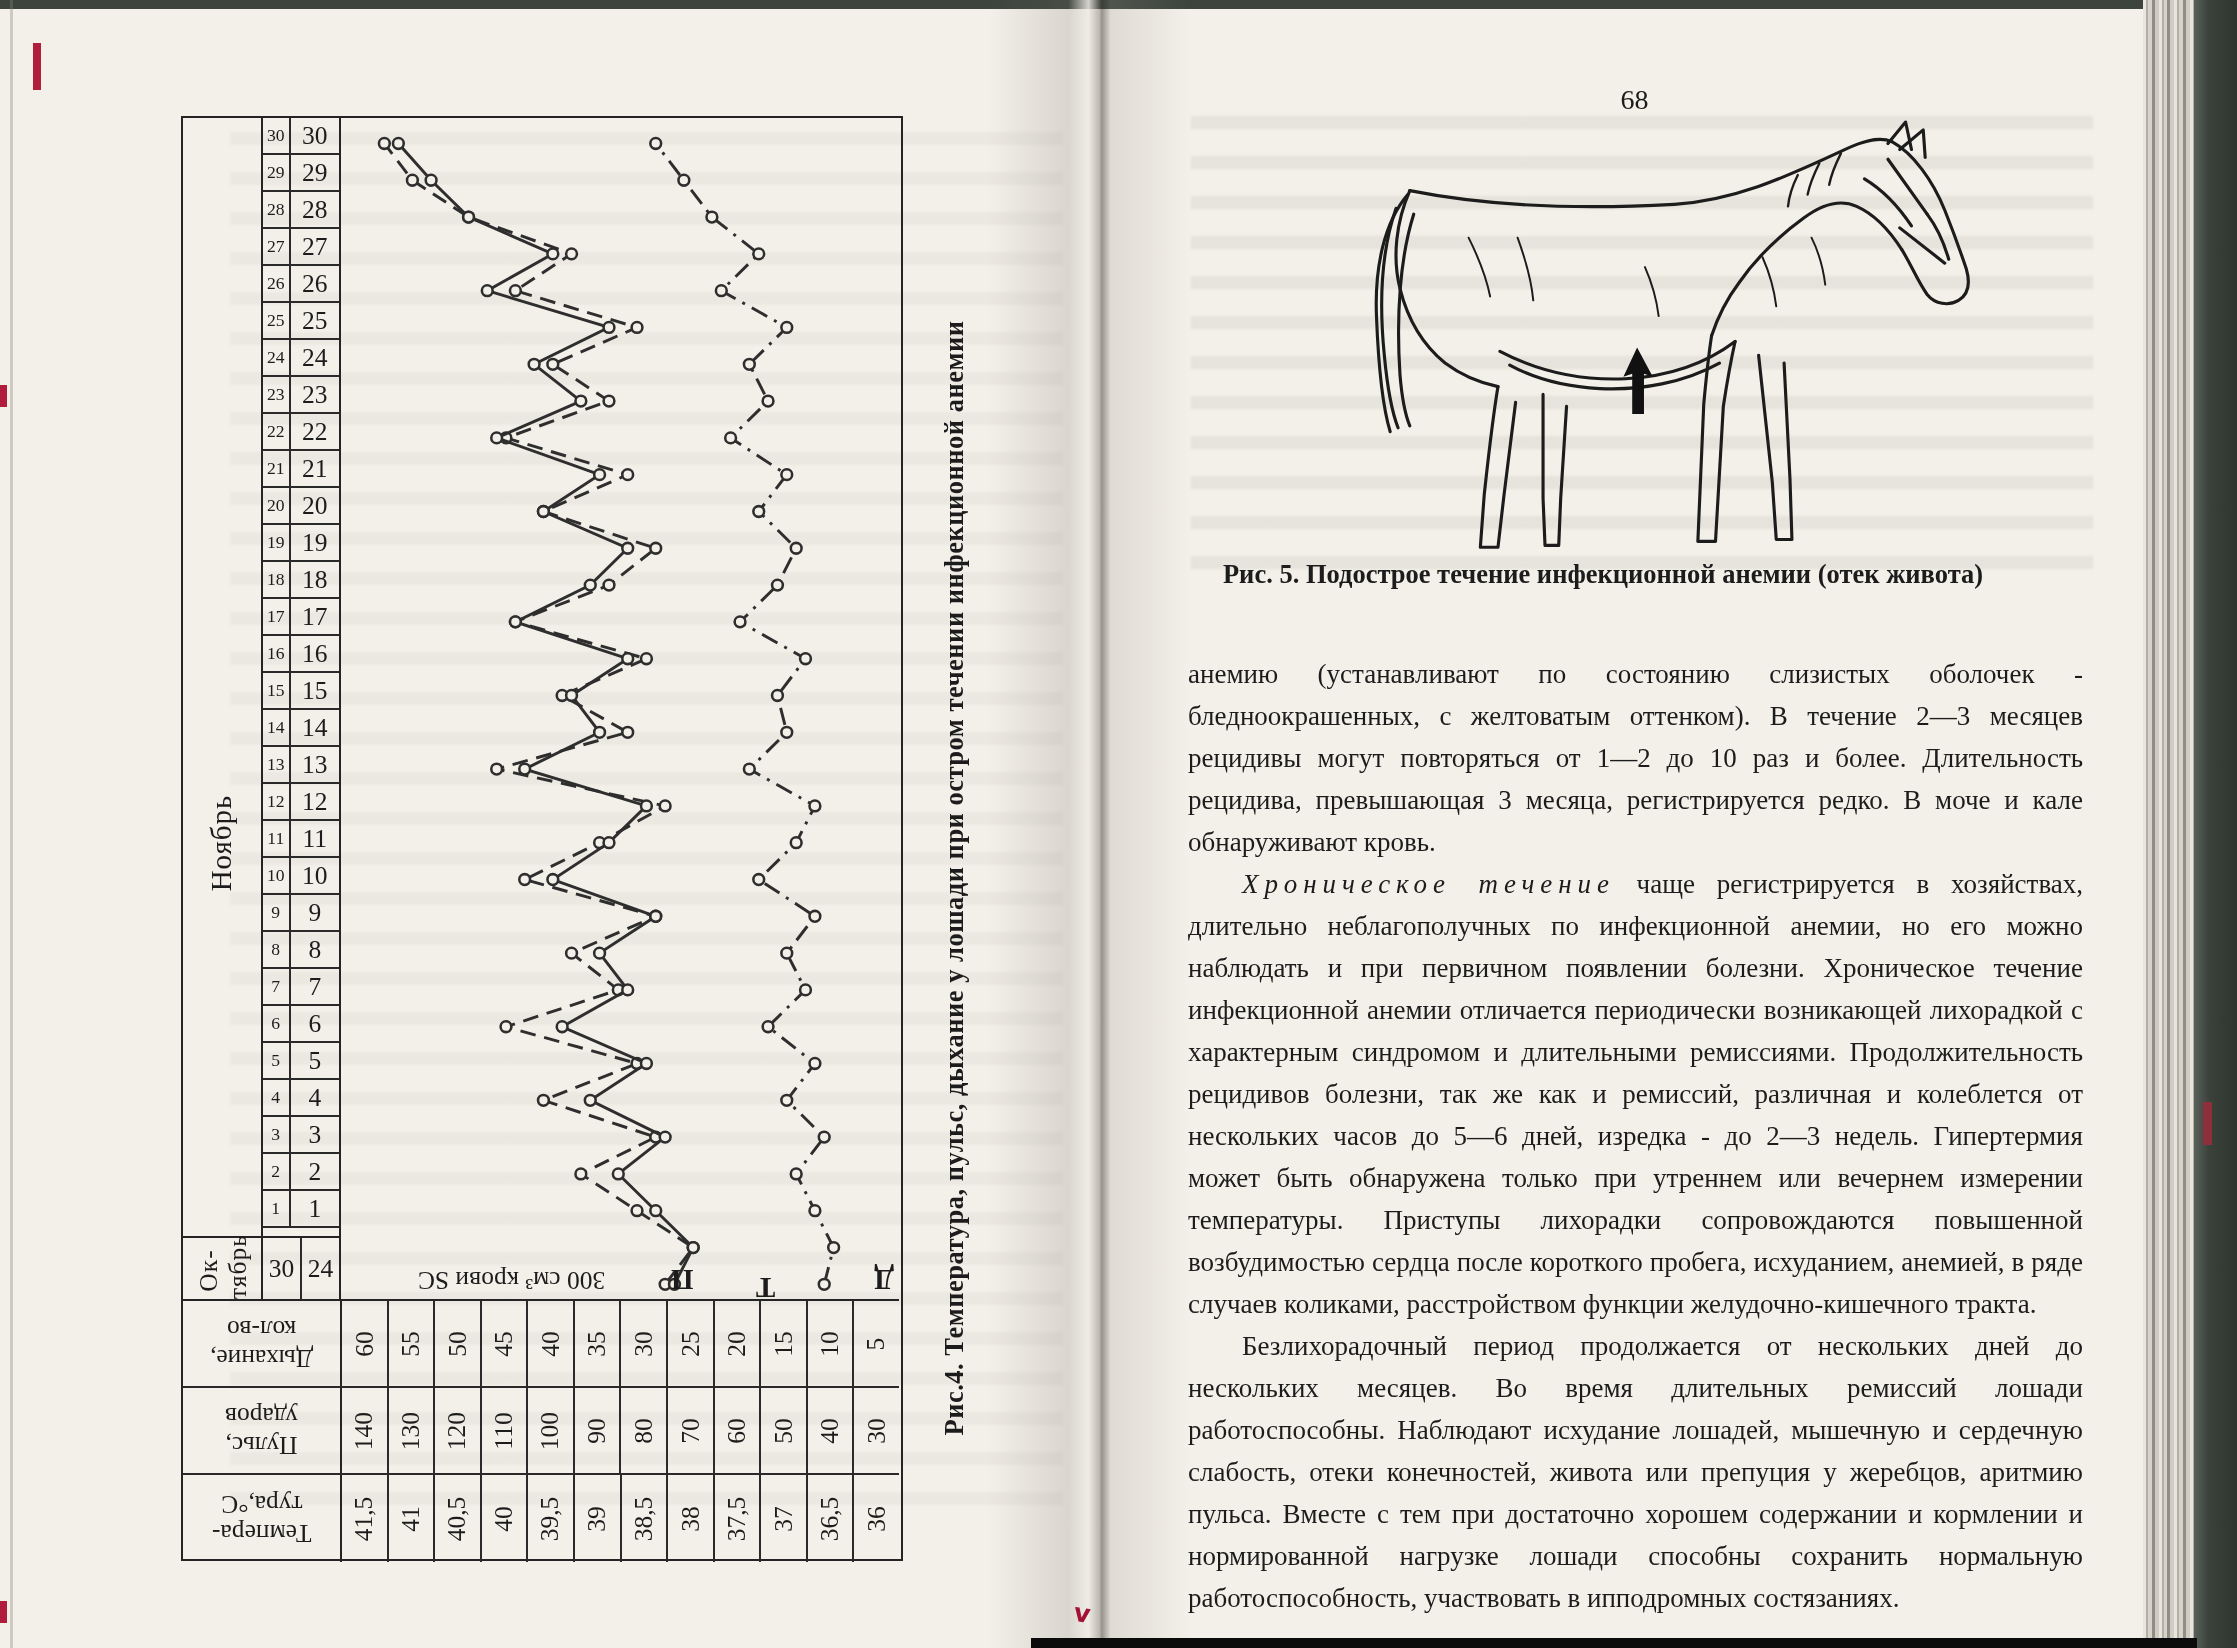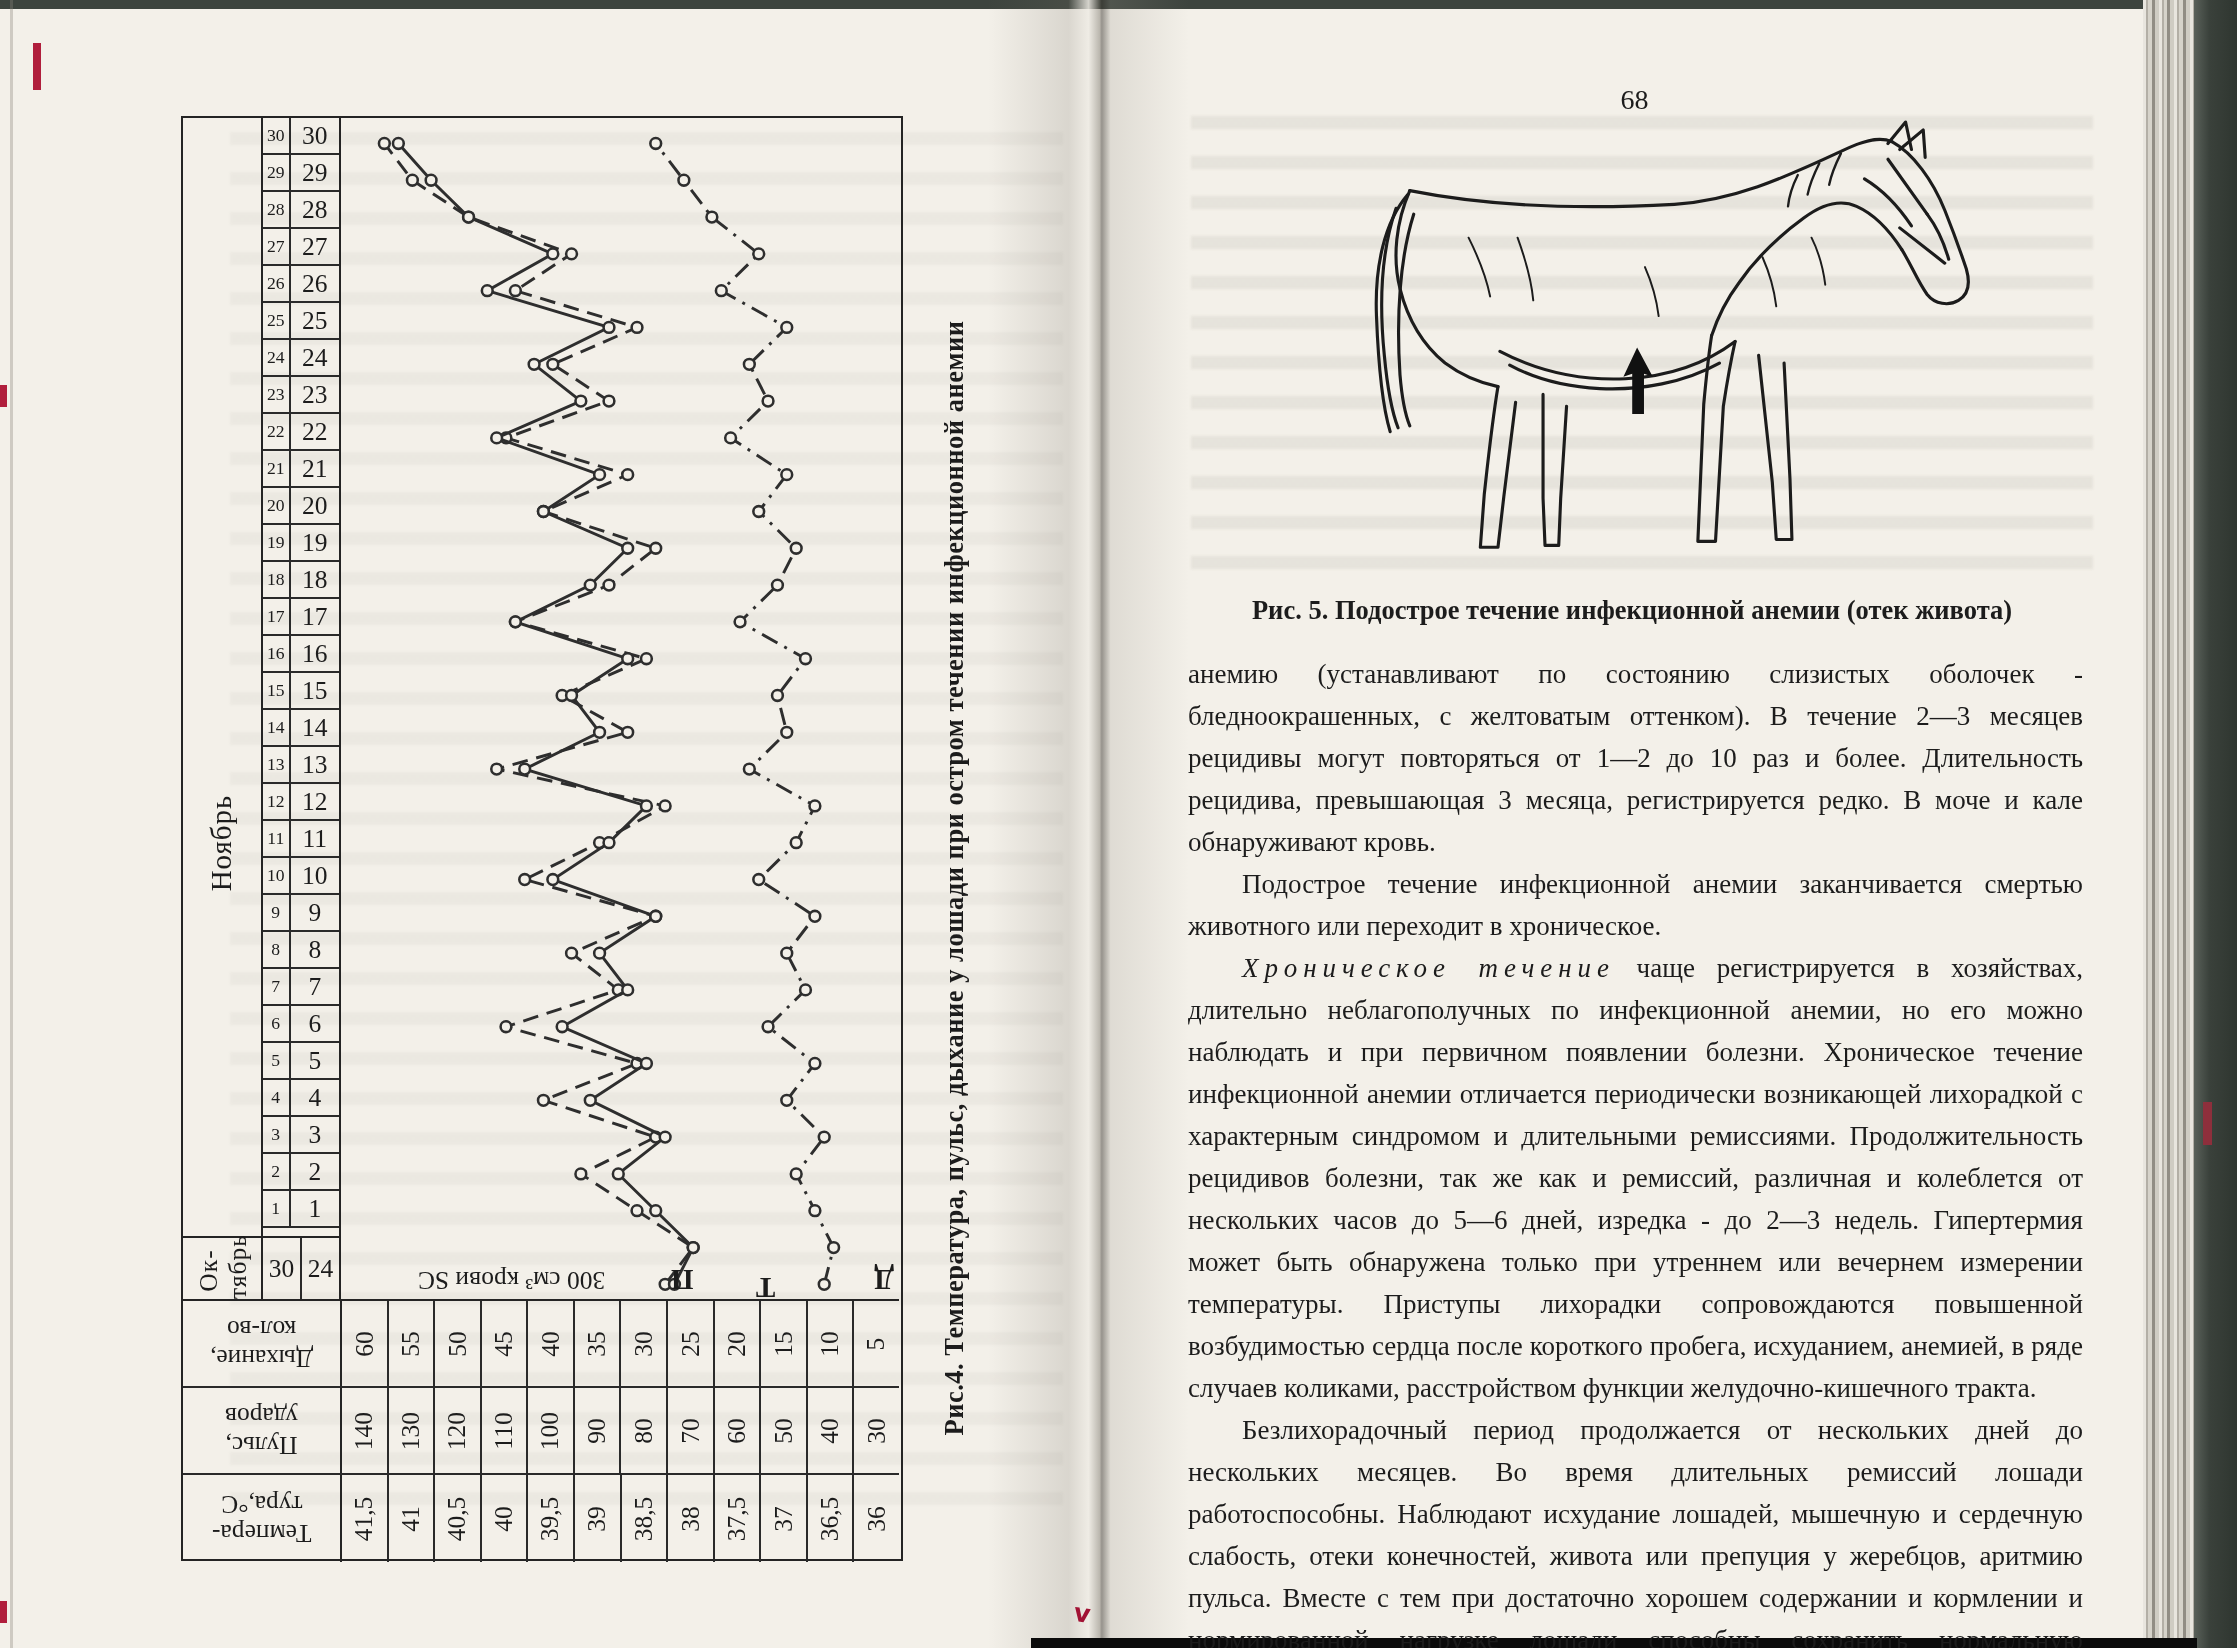--- a/index.html
+++ b/index.html
@@ -46,21 +46,21 @@
   .tpr-label{width:159px;box-sizing:border-box;border-right:2.9px solid #242424;display:flex;align-items:center;justify-content:center;}
   .tpr-label .inner{transform:rotate(180deg);text-align:center;font-size:25.5px;line-height:29px;}
   .tpr-vals{flex:1;display:flex;}
   .tpr-vals .v{flex:1;display:flex;align-items:center;justify-content:center;box-sizing:border-box;border-right:2px solid #2a2a2a;}
   .tpr-vals .v:last-child{border-right:none;}
   .tpr-vals .v span{transform:rotate(-90deg);font-size:25.5px;white-space:nowrap;}
   .fig4-caption{font-size:26.5px;font-weight:bold;text-align:center;letter-spacing:0.5px;white-space:nowrap;}
 
   
   .page-num{font-size:28px;text-align:center;width:59px;}
-  .fig5-caption{left:1174px;top:559px;width:916px;text-align:center;font-size:26.5px;font-weight:bold;margin-top:36px;}
+  .fig5-caption{left:1145px;top:559px;width:916px;text-align:center;font-size:26.5px;font-weight:bold;}
   .body-text{left:1188px;top:619px;width:895px;font-size:27px;line-height:42px;text-align:justify;}
   .body-text p{margin:0;text-indent:54px;}
   .body-text p.noindent{text-indent:0;margin-top:34px;}
   .emph{letter-spacing:5.9px;font-style:italic;}
   .horse{left:1351px;top:120px;}
 </style>
 </head>
 <body>
 
 <div class="scan">
@@ -507,18 +507,17 @@
       <path d="M470 120 C478 136,482 152,484 168" stroke-width="2"></path>
     </g>
 
     <path d="M292 232 L278 262 L287 259 L287 300 L299 300 L299 259 L308 262 Z" fill="#111" stroke="none"></path>
   </svg>
 
   <div class="abs fig5-caption">Рис. 5. Подострое течение инфекционной анемии (отек живота)</div>
 
   <div class="abs body-text" id="body-text">
       <p class="noindent">анемию (устанавливают по состоянию слизистых оболочек - бледноокрашенных, с желтоватым оттенком). В течение 2—3 месяцев рецидивы могут повторяться от 1—2 до 10 раз и более. Длительность рецидива, превышающая 3 месяца, регистрируется редко. В моче и кале обнаруживают кровь.</p>
-      <p>Подострое течение инфекционной анемии заканчивается смертью животного или переходит в хроническое.</p>
       <p><span class="emph">Хроническое течение</span> чаще регистрируется в хозяйствах, длительно неблагополучных по инфекционной анемии, но его можно наблюдать и при первичном появлении болезни. Хроническое течение инфекционной анемии отличается периодически возникающей лихорадкой с характерным синдромом и длительными ремиссиями. Продолжительность рецидивов болезни, так же как и ремиссий, различная и колеблется от нескольких часов до 5—6 дней, изредка - до 2—3 недель. Гипертермия может быть обнаружена только при утреннем или вечернем измерении температуры. Приступы лихорадки сопровождаются повышенной возбудимостью сердца после короткого пробега, исхуданием, анемией, в ряде случаев коликами, расстройством функции желудочно-кишечного тракта.</p>
       <p>Безлихорадочный период продолжается от нескольких дней до нескольких месяцев. Во время длительных ремиссий лошади работоспособны. Наблюдают исхудание лошадей, мышечную и сердечную слабость, отеки конечностей, живота или препуция у жеребцов, аритмию пульса. Вместе с тем при достаточно хорошем содержании и кормлении и нормированной нагрузке лошади способны сохранить нормальную работоспособность, участвовать в ипподромных состязаниях.</p>
     </div>
 </div>
 
 
 </body></html>

